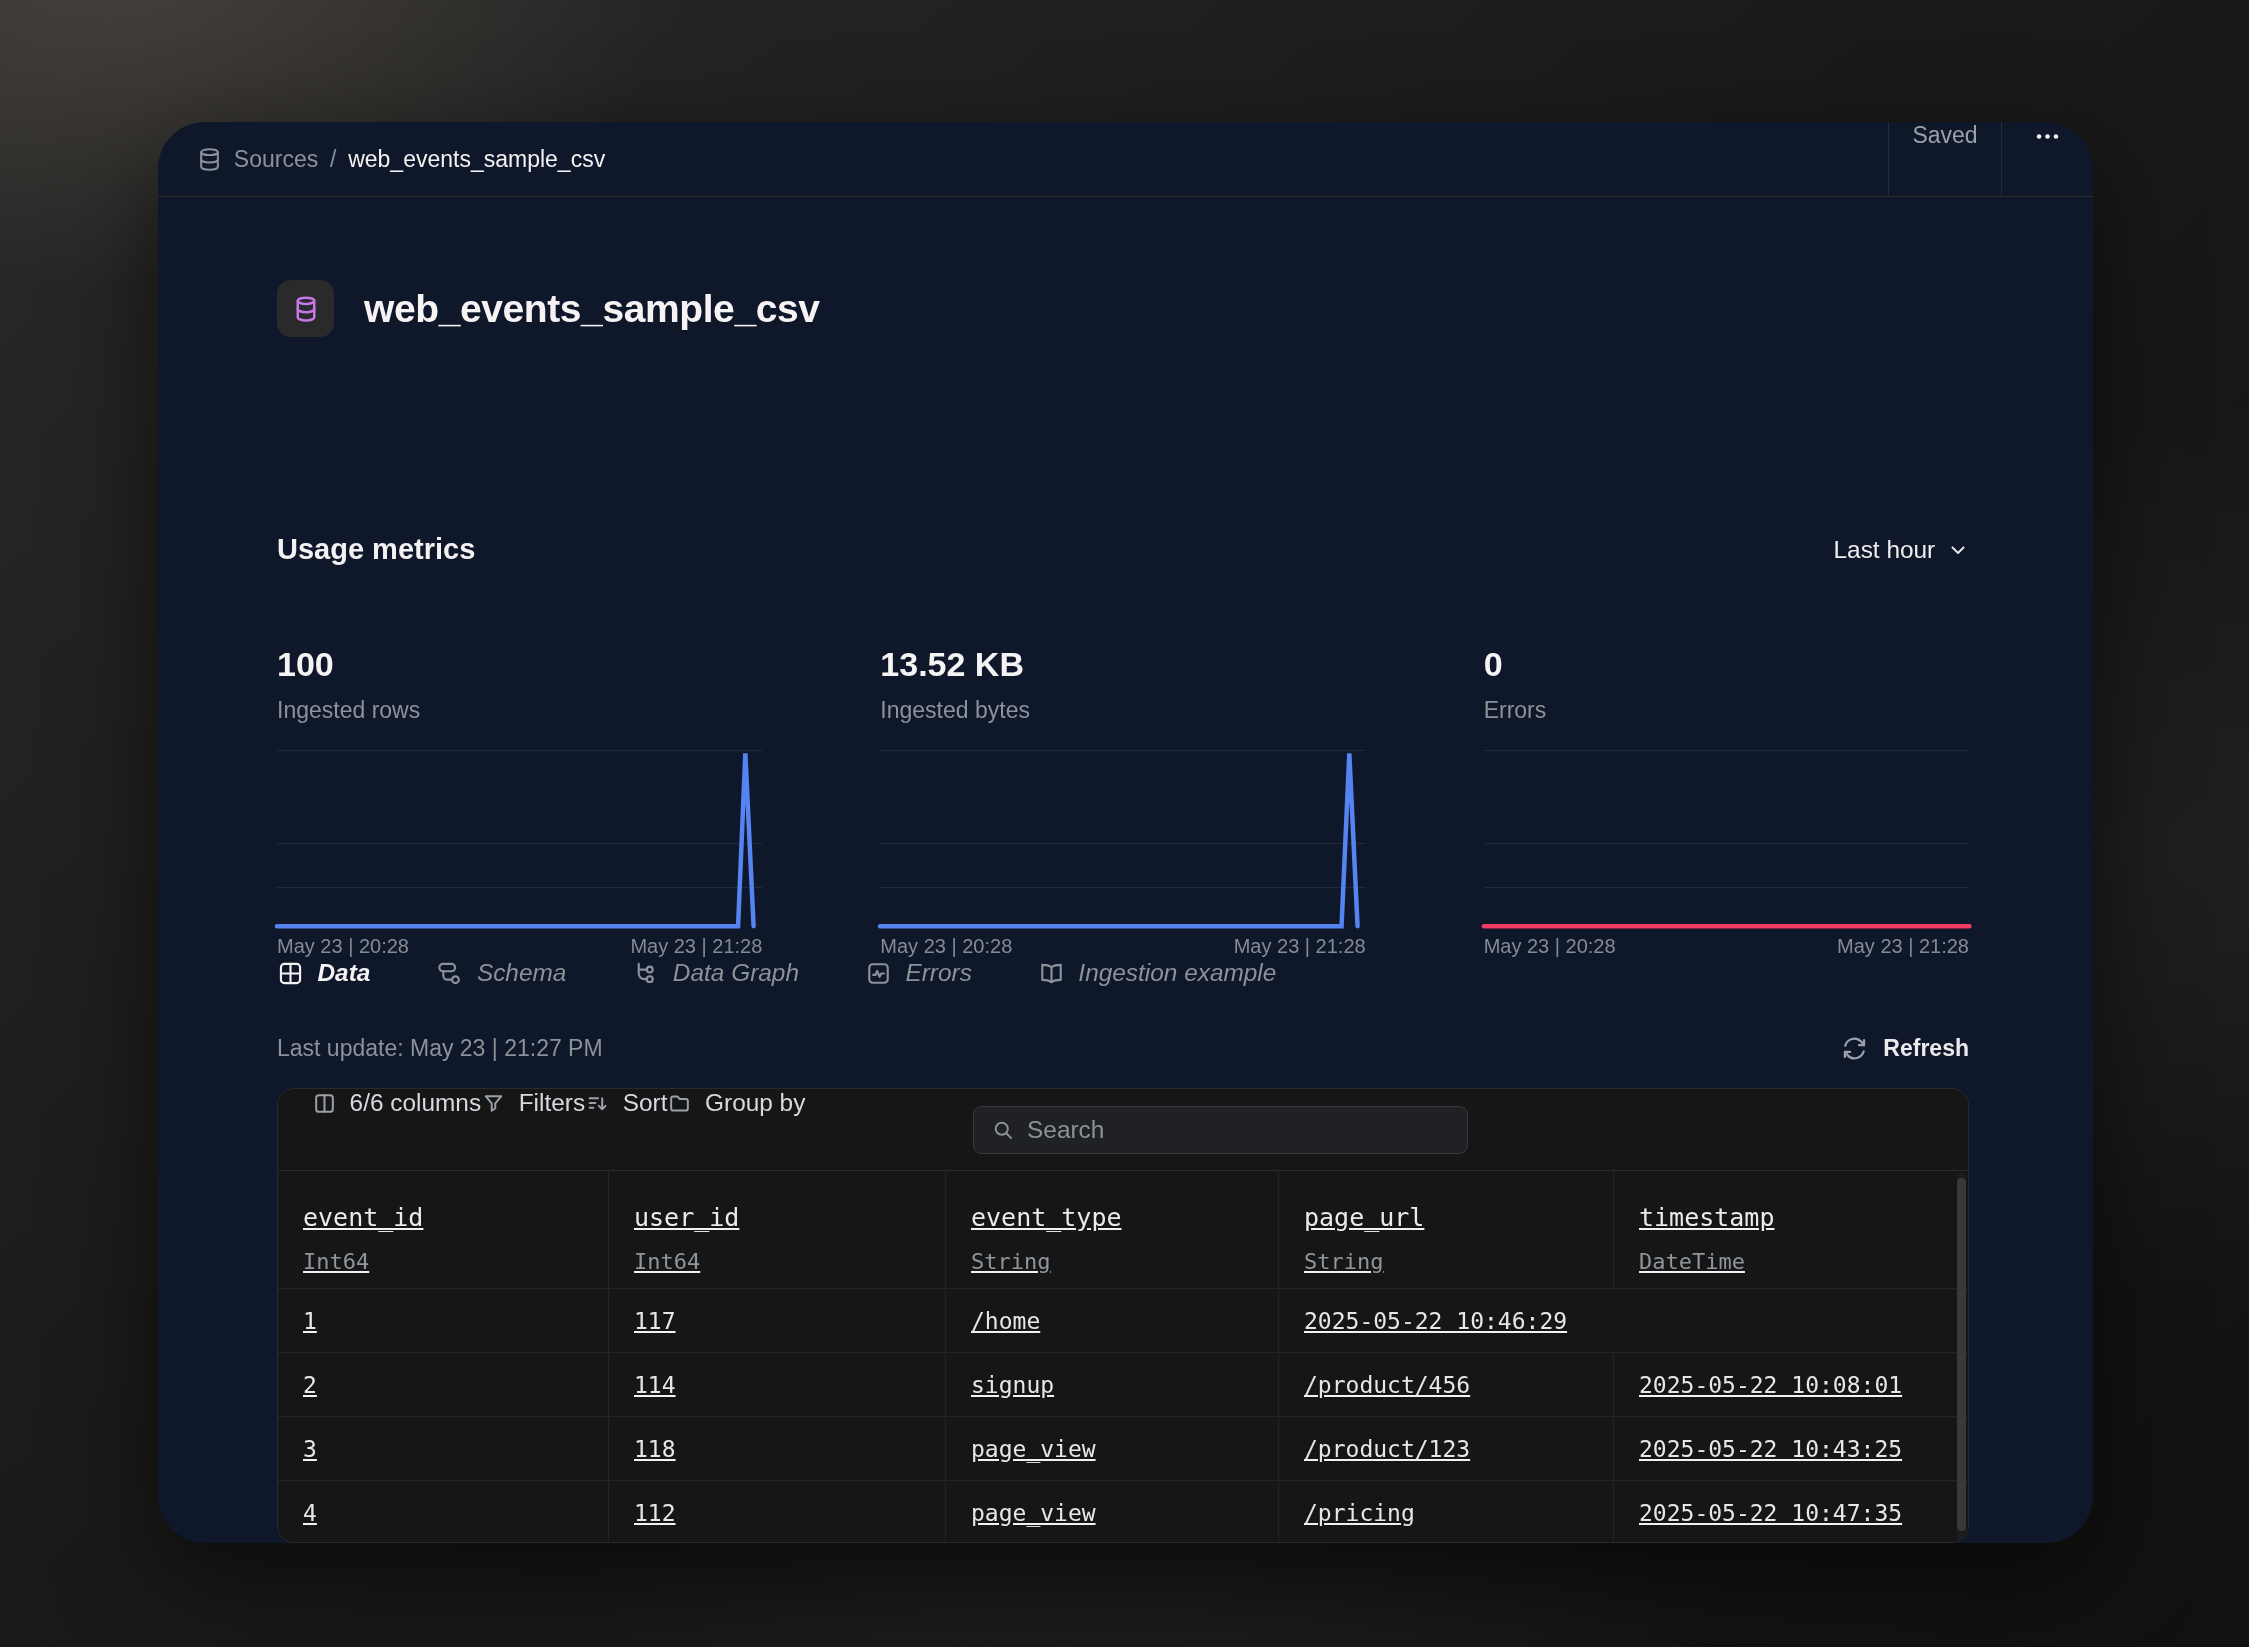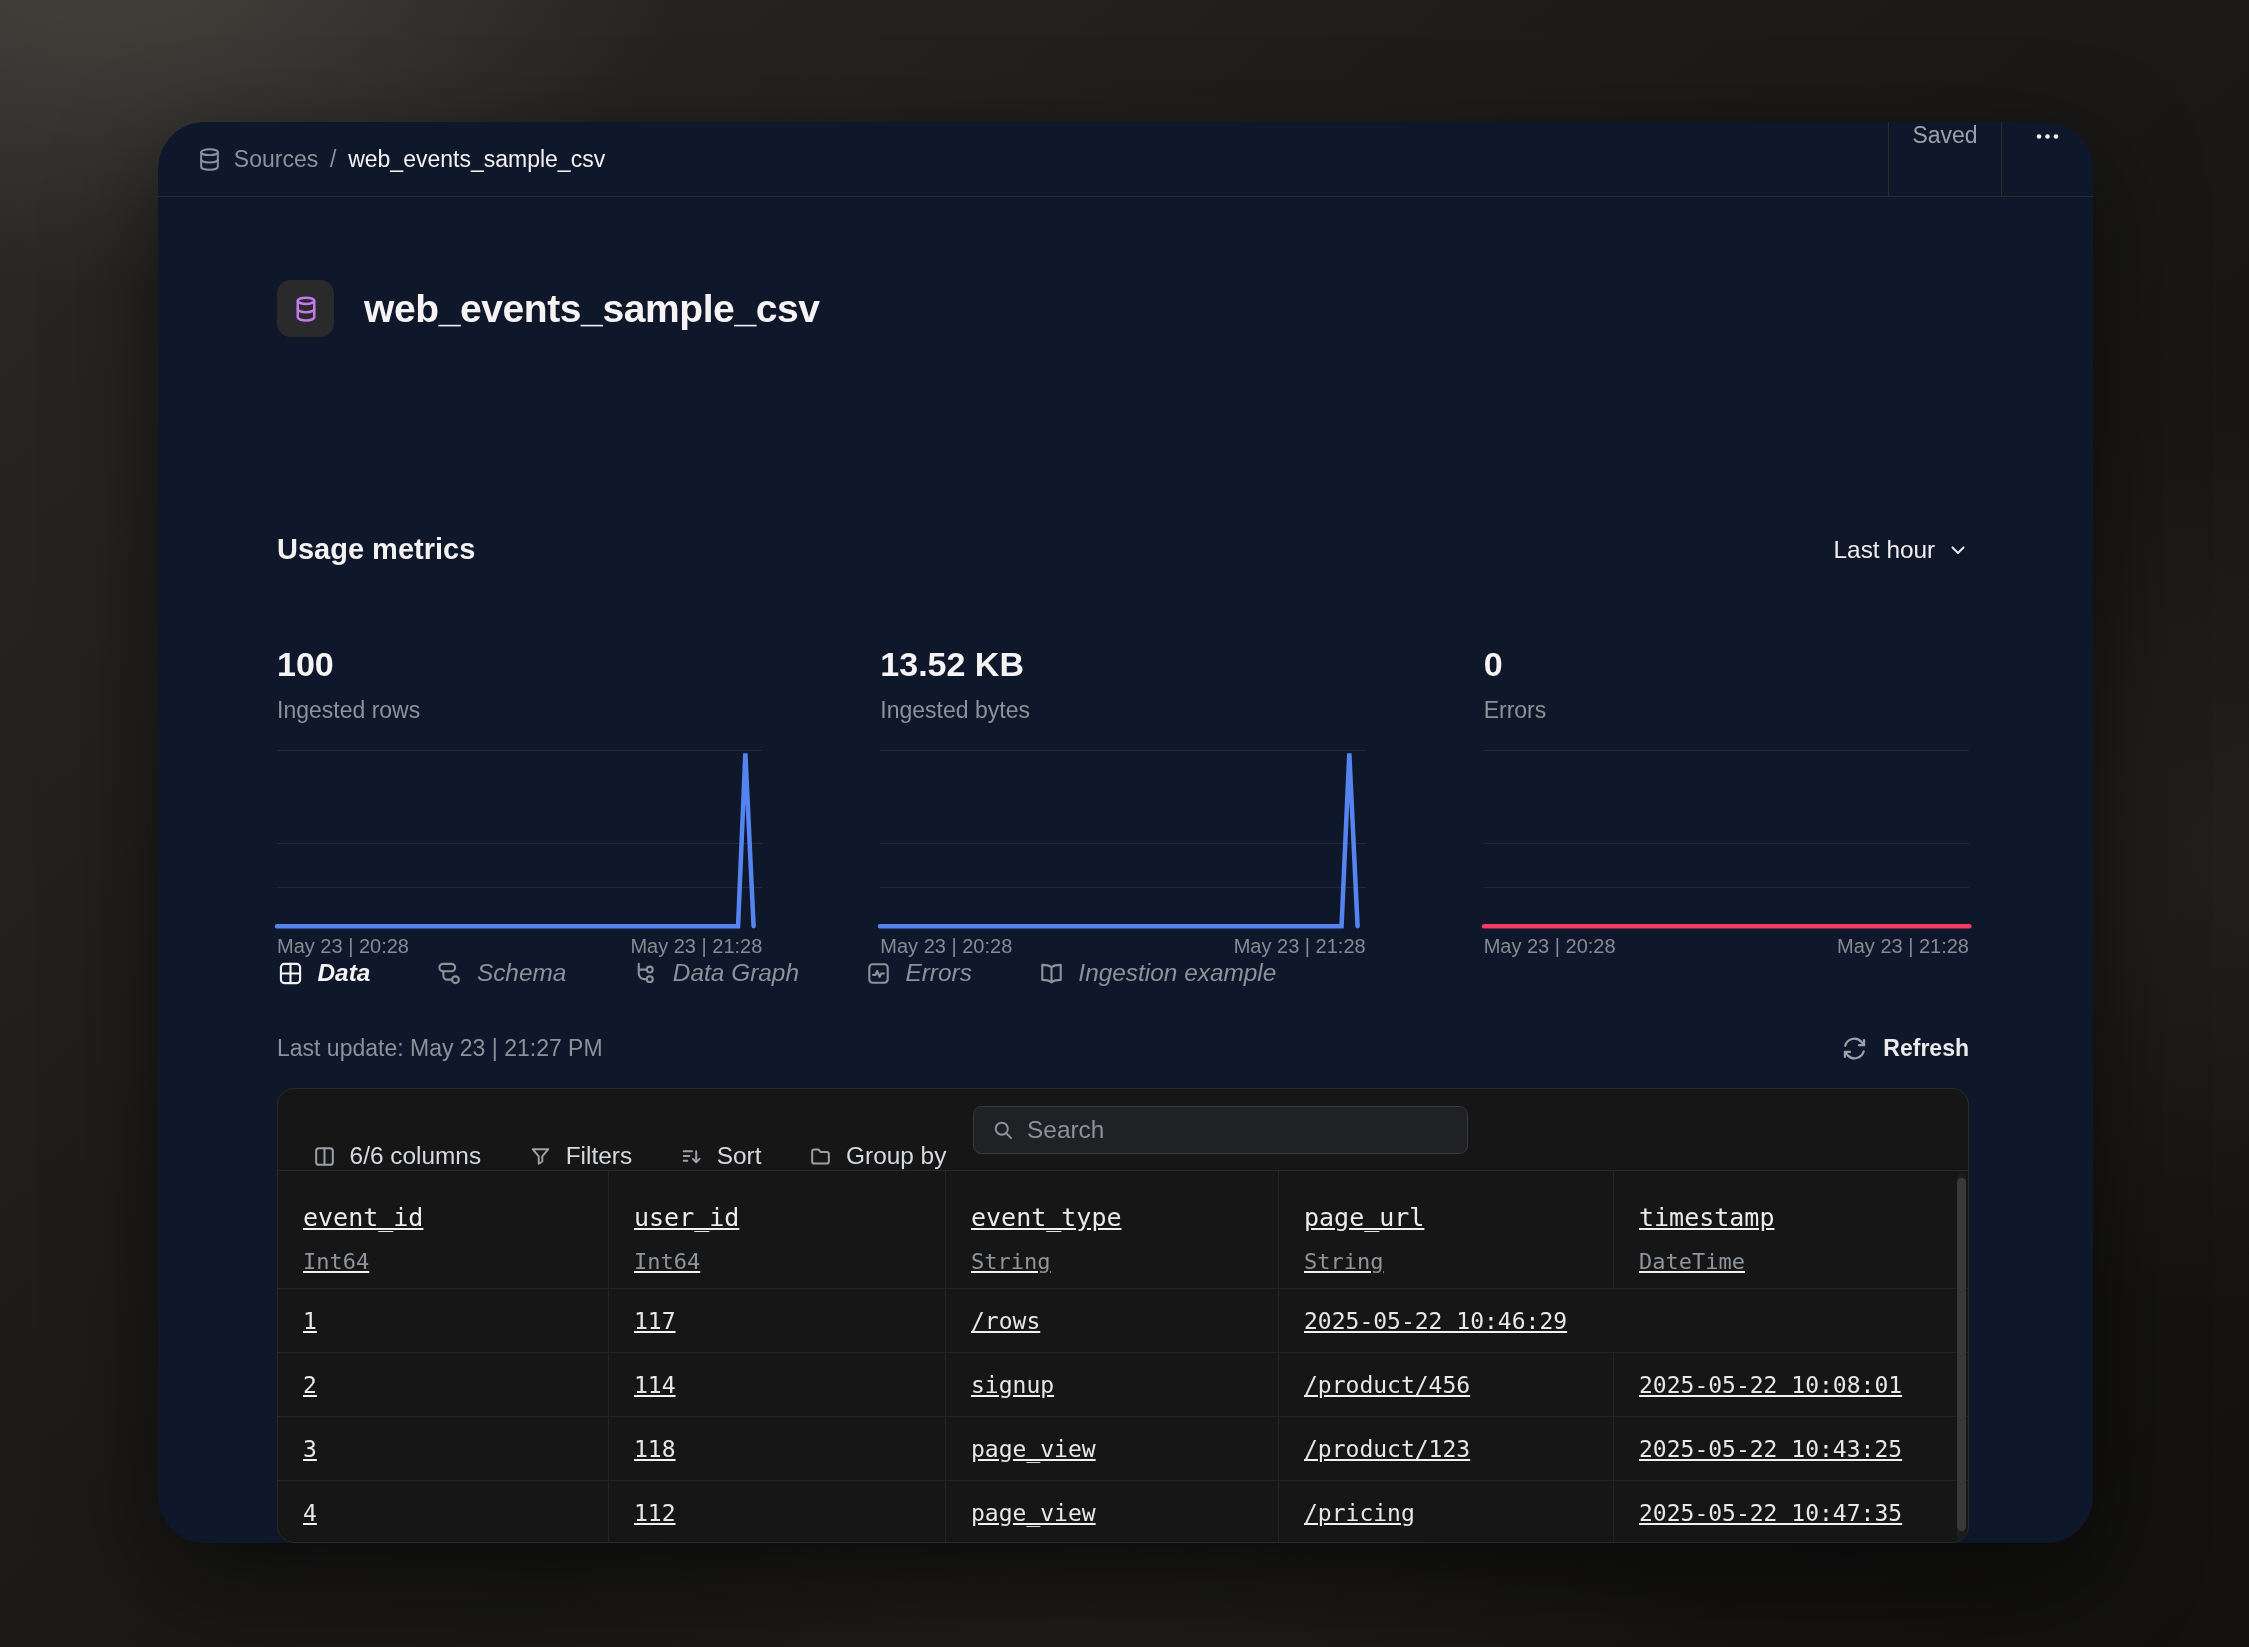--- a/index.html
+++ b/index.html
@@ -60,21 +60,21 @@
   
   .update-row{ position:absolute; left:119px; top:913px; width:1692px;
     display:flex; align-items:center; }
   .last-update{ font-size:23px; color:#8b9299; }
   .refresh-btn{ margin-left:auto; display:flex; align-items:center; gap:15px;
     font-size:23px; font-weight:600; color:#eceaeb; cursor:pointer; }
   
   .card{ position:absolute; left:119px; top:966px; width:1692px; height:455px;
     border:0.8px solid #2a2a2b; border-radius:17px; background:#161617; overflow:hidden; }
   .card-toolbar{ height:82px; border-bottom:0.8px solid #2a2a2b; display:flex;
-    align-items:flex-end; padding-left:34px; gap:47px; position:relative; }
+    align-items:flex-start; padding-left:34px; position:relative; }
   .tool-item{ display:flex; align-items:center; gap:12.6px; font-size:24.4px;
     color:#d6dadf; cursor:pointer; white-space:nowrap; }
   .tool-item svg{ stroke:#9aa1a8; }
   .search-box{ position:absolute; left:695px; top:17px; width:495px; height:48px;
     background:#202124; border:0.8px solid #3a3b3d; border-radius:8.4px;
     display:flex; align-items:center; padding:0 17px; gap:12.6px; }
   .search-box input{ flex:1; background:transparent; border:none; outline:none;
     font-size:24.4px; color:#e8e6e7; font-family:inherit; }
   .search-box input::placeholder{ color:#8b9299; }
   
@@ -344,21 +344,21 @@
       </div>
       <div class="th">
         <div class="name">timestamp</div>
         <div class="type">DateTime</div>
       </div>
     </div>
 
     <div class="trow">
       <div class="td">1</div>
       <div class="td">117</div>
-      <div class="td">/rows</div>
+      <div class="td">/home</div>
       <div class="td">2025-05-22 10:46:29</div>
     </div>
     <div class="trow">
       <div class="td">2</div>
       <div class="td">114</div>
       <div class="td">signup</div>
       <div class="td">/product/456</div>
       <div class="td">2025-05-22 10:08:01</div>
     </div>
     <div class="trow">

